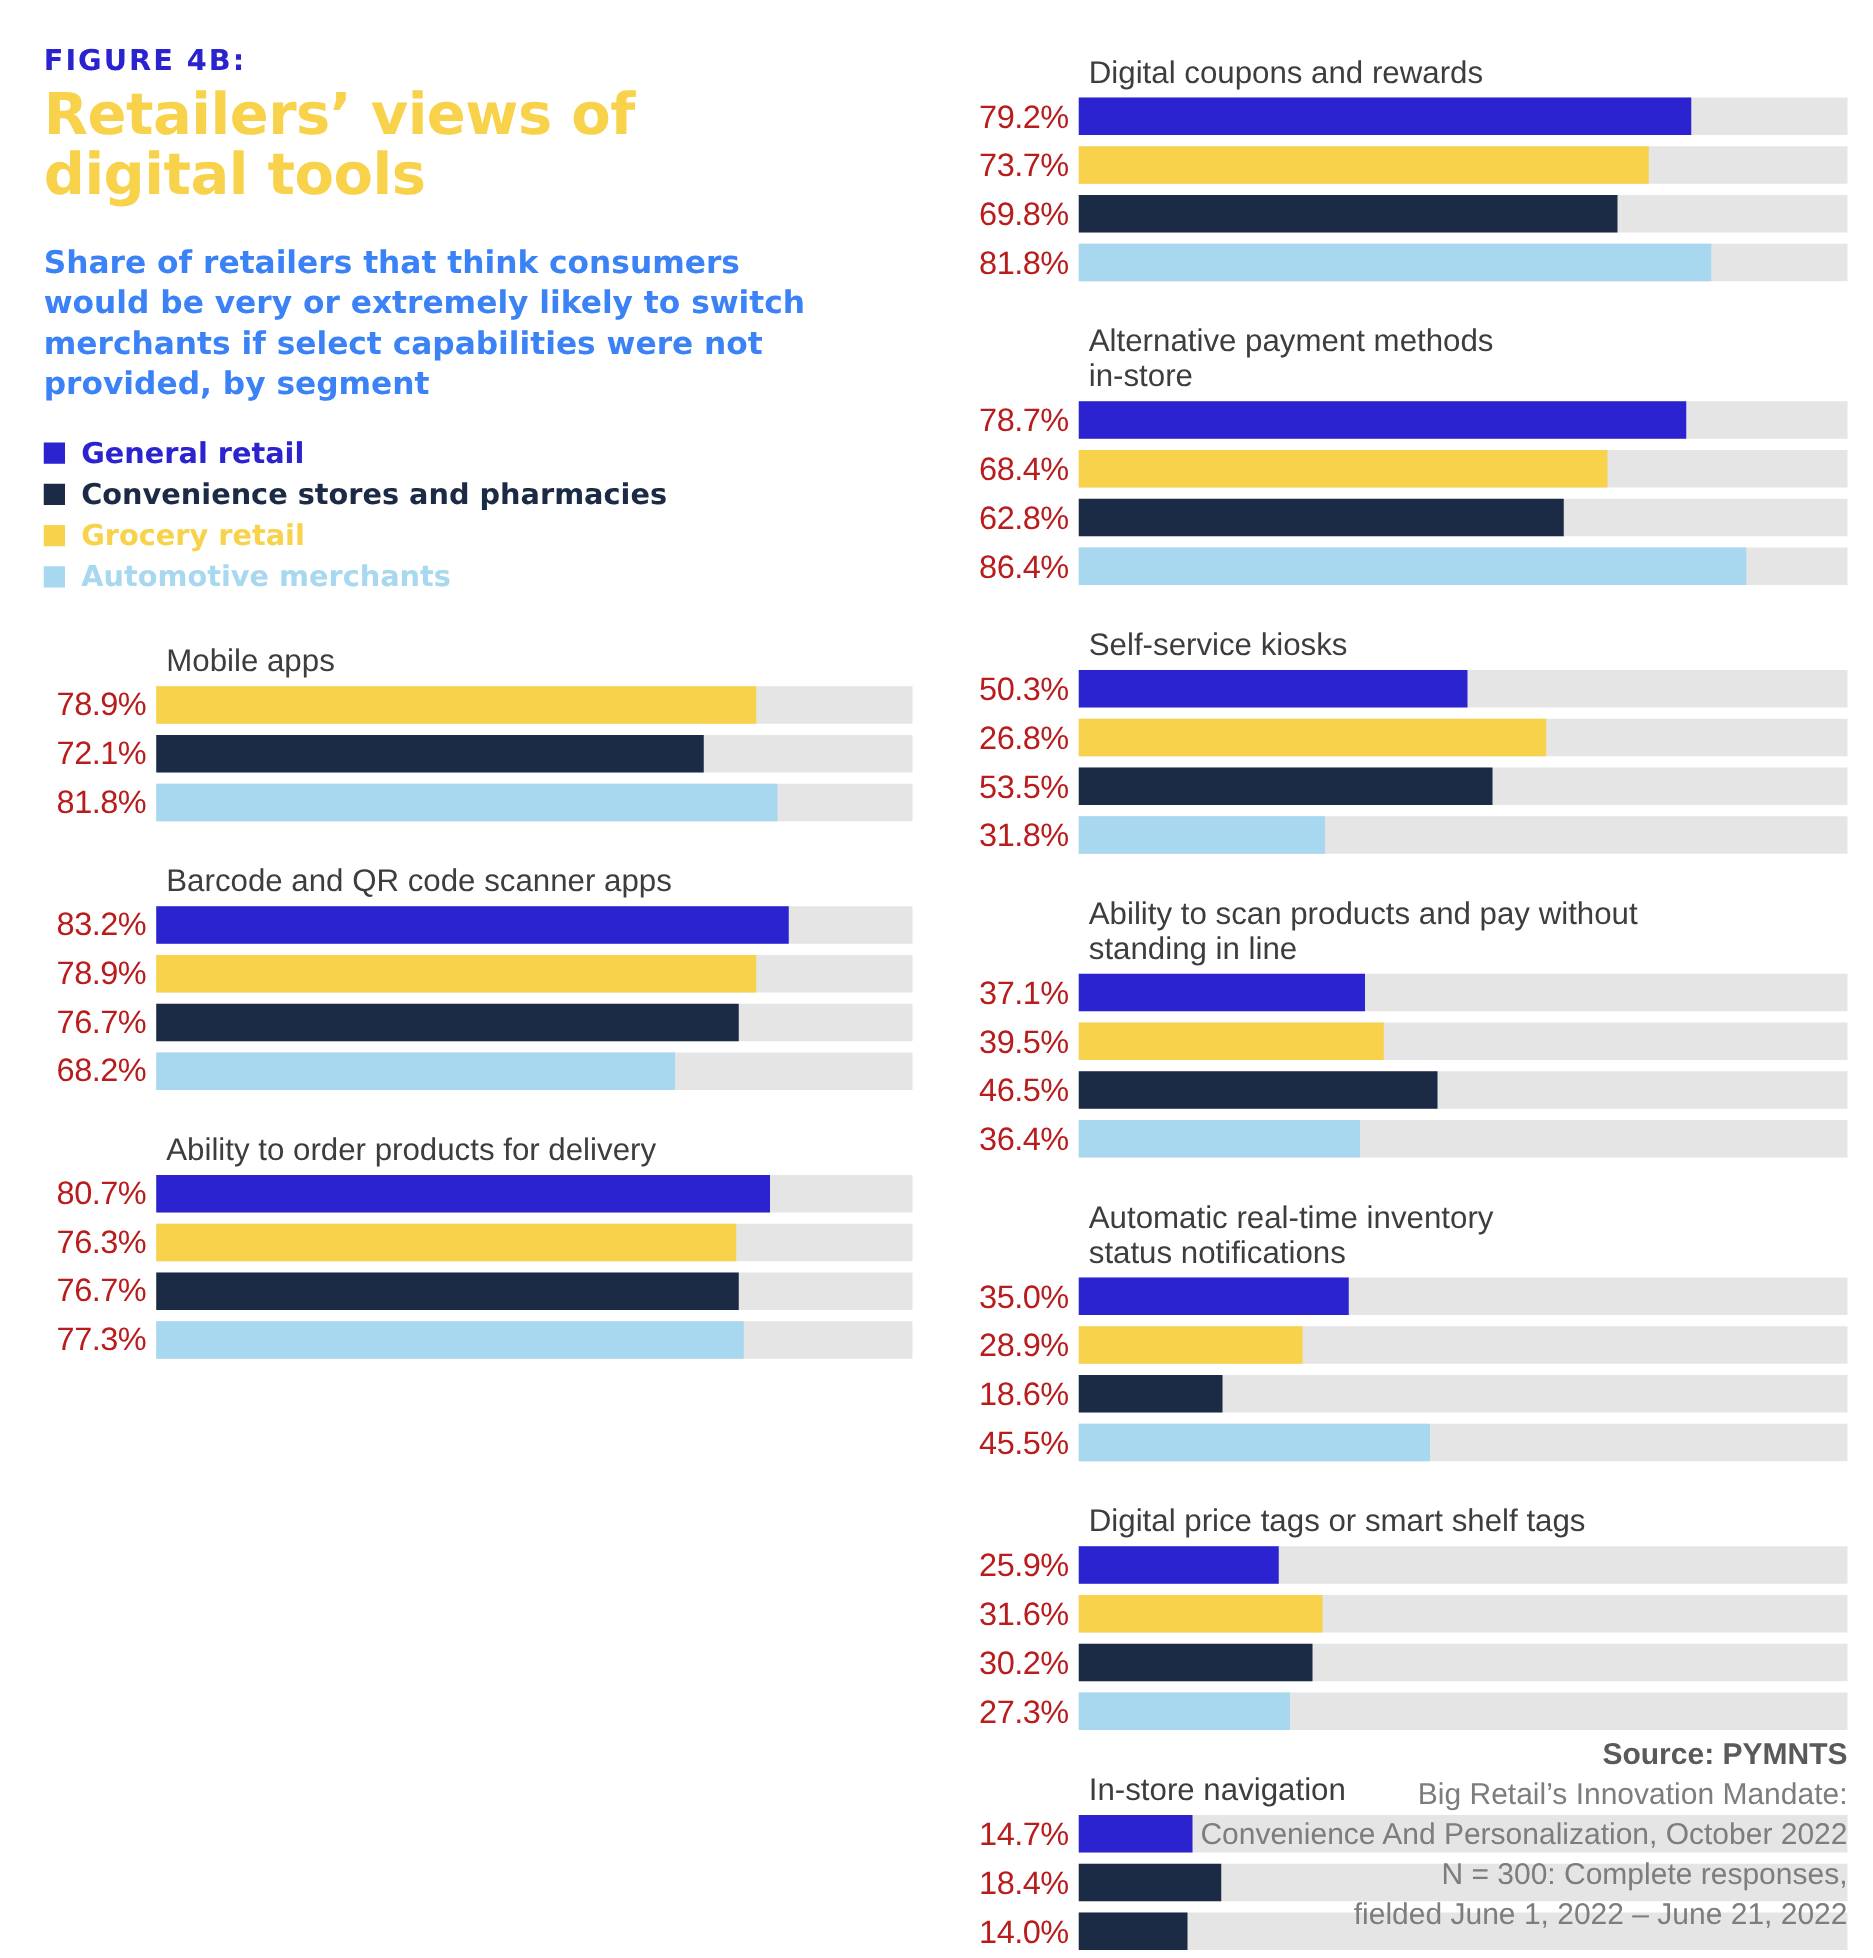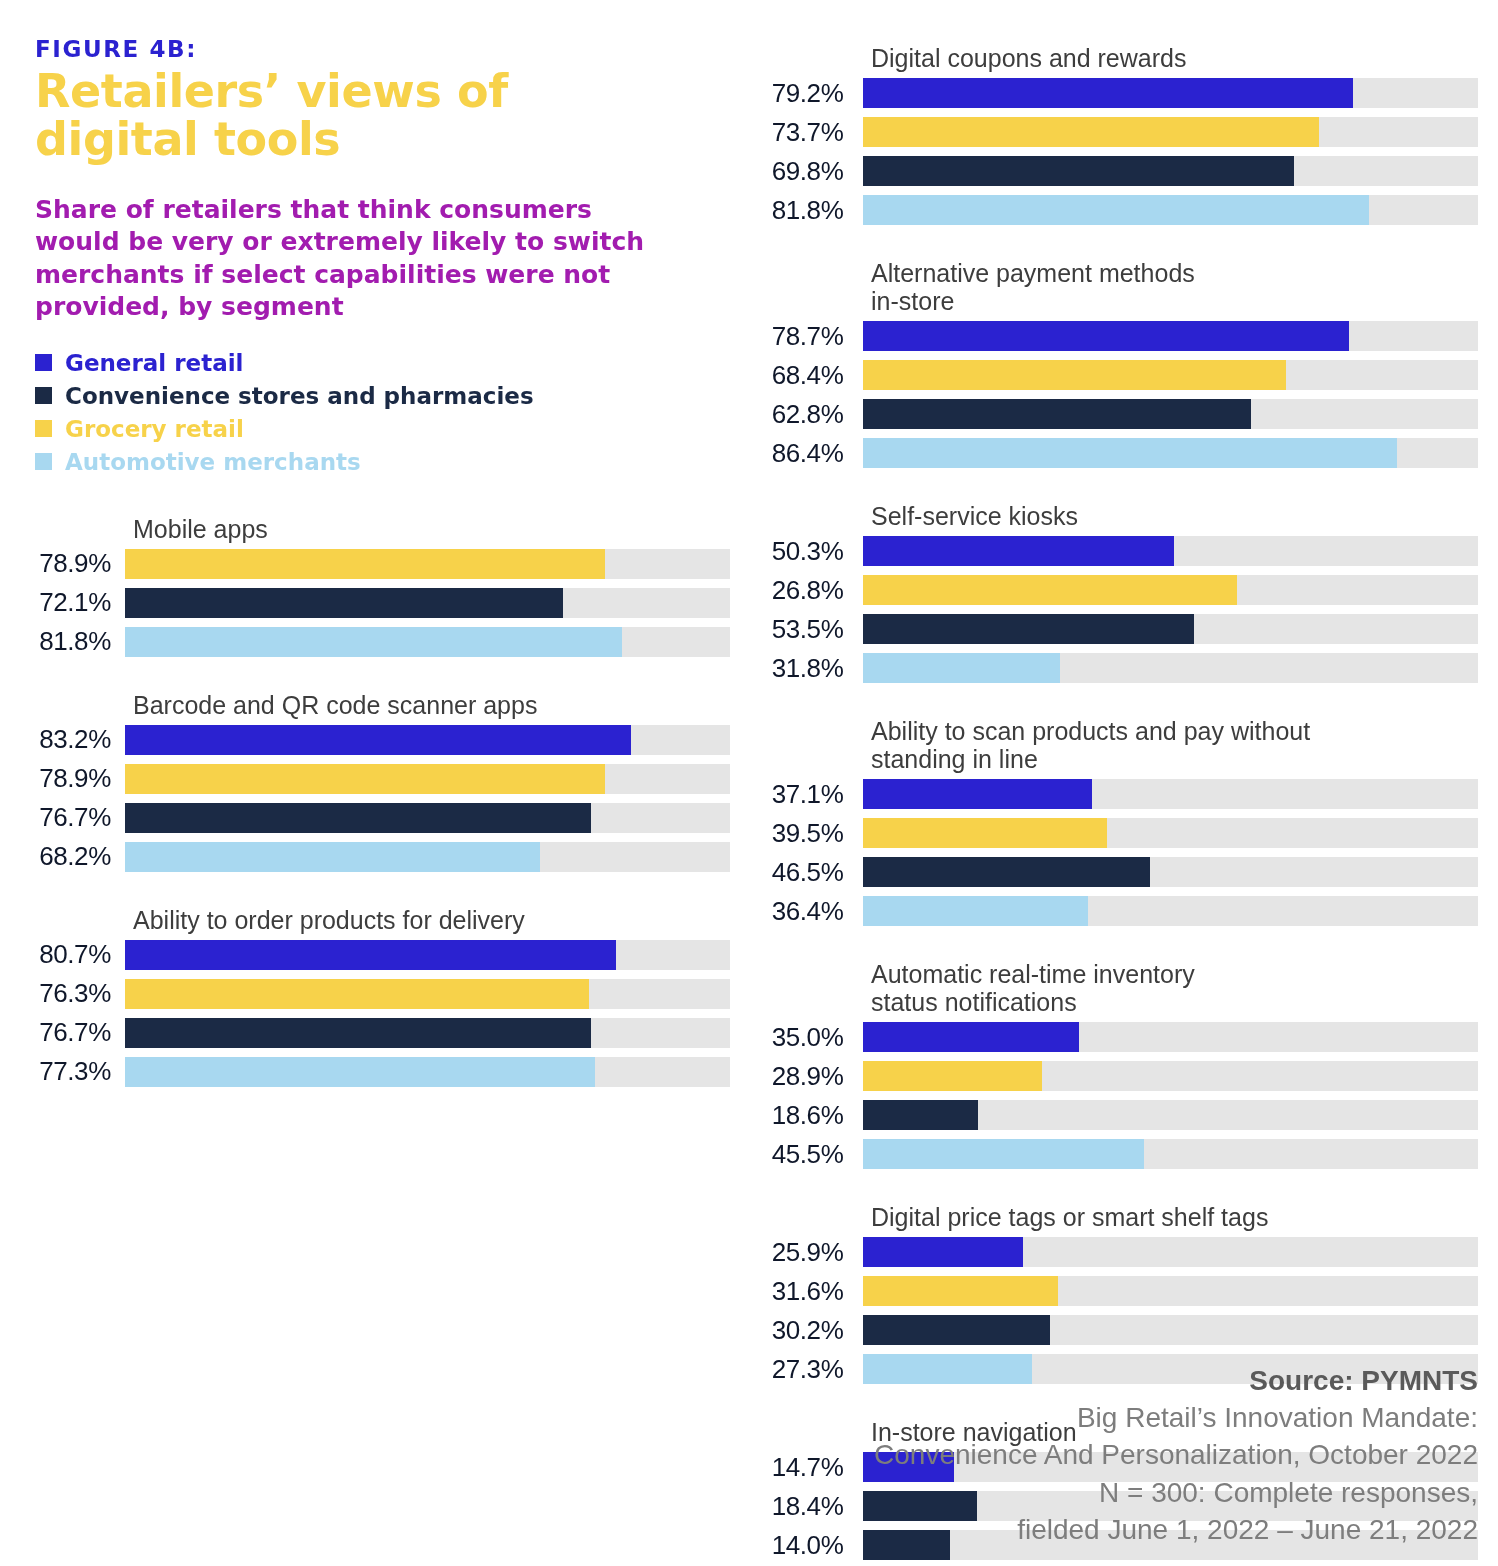--- a/index.html
+++ b/index.html
@@ -46,21 +46,21 @@
   .fig-title {
     color: #f7d24a;
     font-size: 46px;
     font-weight: bold;
     line-height: 1.04;
     margin: 0 0 30px 2px;
     letter-spacing: -0.4px;
     font-family: "DejaVu Sans", sans-serif;
   }
   .fig-sub {
-    color: #a21caf;
+    color: #3b82f6;
     font-size: 25px;
     font-weight: bold;
     line-height: 1.30;
     margin: 0 0 26px 2px;
     max-width: 650px;
     font-family: "DejaVu Sans", sans-serif;
   }
 
   
   .legend { margin: 0 0 40px 2px; }
@@ -95,22 +95,22 @@
   .col-right .group-title { padding-left: 111px; }
 
   .bar-row {
     display: flex;
     align-items: center;
     margin-bottom: 9px;
     height: 30px;
   }
   .bar-value {
     font-size: 26px;
-    color: #0f172a;
-    text-align: center;
+    color: #b91c1c;
+    text-align: right;
     flex: 0 0 auto;
     padding-right: 8px;
     font-family: "Liberation Sans", sans-serif;
     letter-spacing: -0.4px;
   }
   .col-left .bar-value { width: 92px; }
   .col-right .bar-value { width: 103px; }
 
   .bar-track {
     position: relative;
@@ -124,21 +124,21 @@
     top: 0;
     height: 100%;
   }
 
   
   .source {
     position: absolute;
     right: 20px;
     bottom: 18px;
     text-align: right;
-    font-size: 28px;
+    font-size: 24px;
     color: #7d7d7d;
     line-height: 1.33;
     font-family: "Liberation Sans", sans-serif;
   }
   .source .src-head {
     color: #5a5a5a;
     font-weight: bold;
   }
 </style>
 </head>

